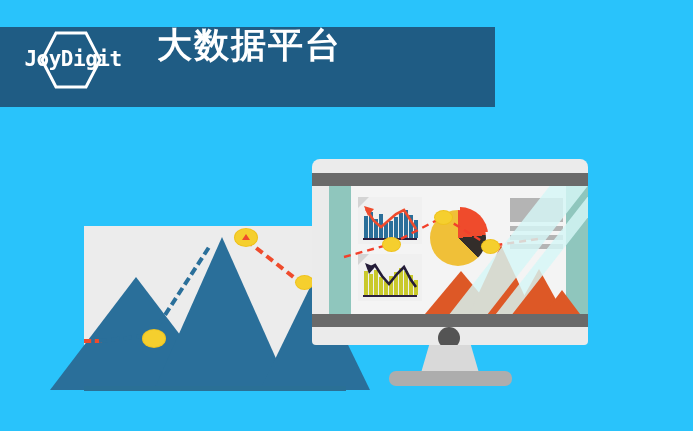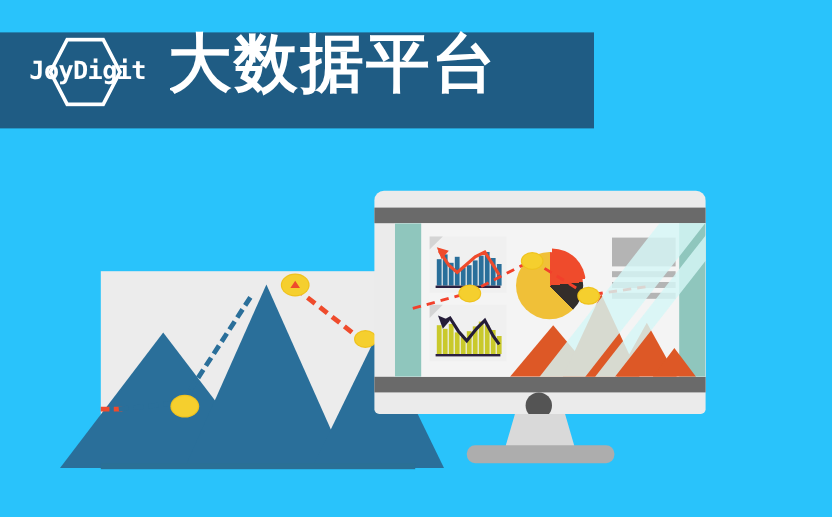--- a/index.html
+++ b/index.html
@@ -59,24 +59,24 @@
     top: 58px;
     width: 118px;
     text-align: center;
     color: #ffffff;
     font-size: 19px;
     font-weight: bold;
     letter-spacing: 1px;
   }
   #banner-title {
     color: #ffffff;
-    font-size: 53px;
+    font-size: 35px;
     font-weight: bold;
     letter-spacing: 2px;
-    margin-left: 8px;
+    margin-left: 25px;
     line-height: 1;
     white-space: nowrap;
   }
 
   
   #left-panel {
     position: absolute;
     left: 84px;
     top: 226px;
     width: 262px;

